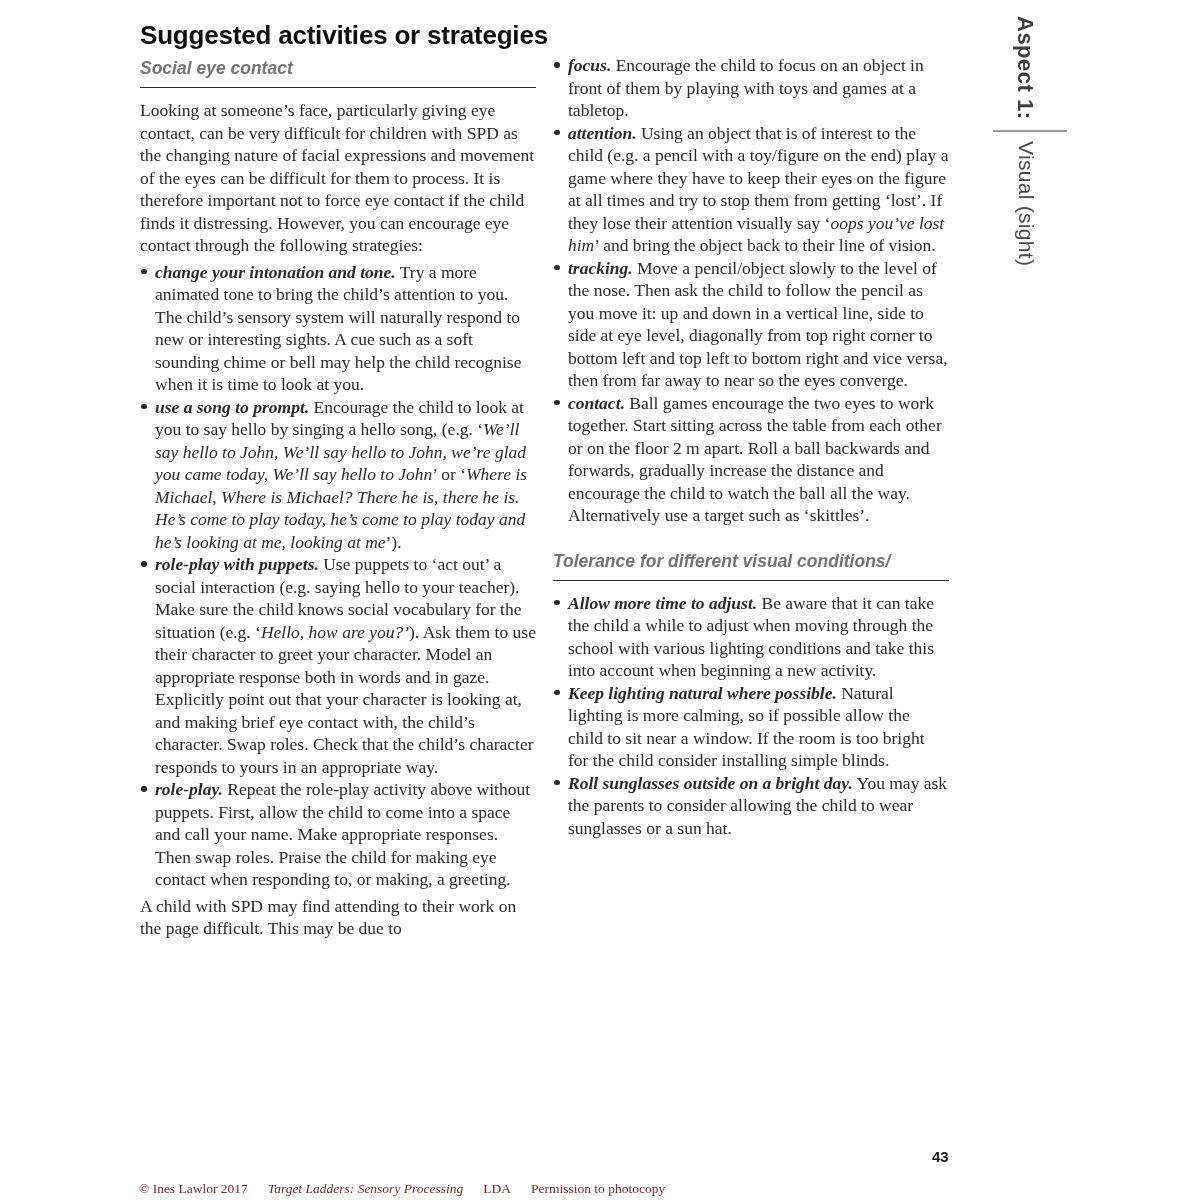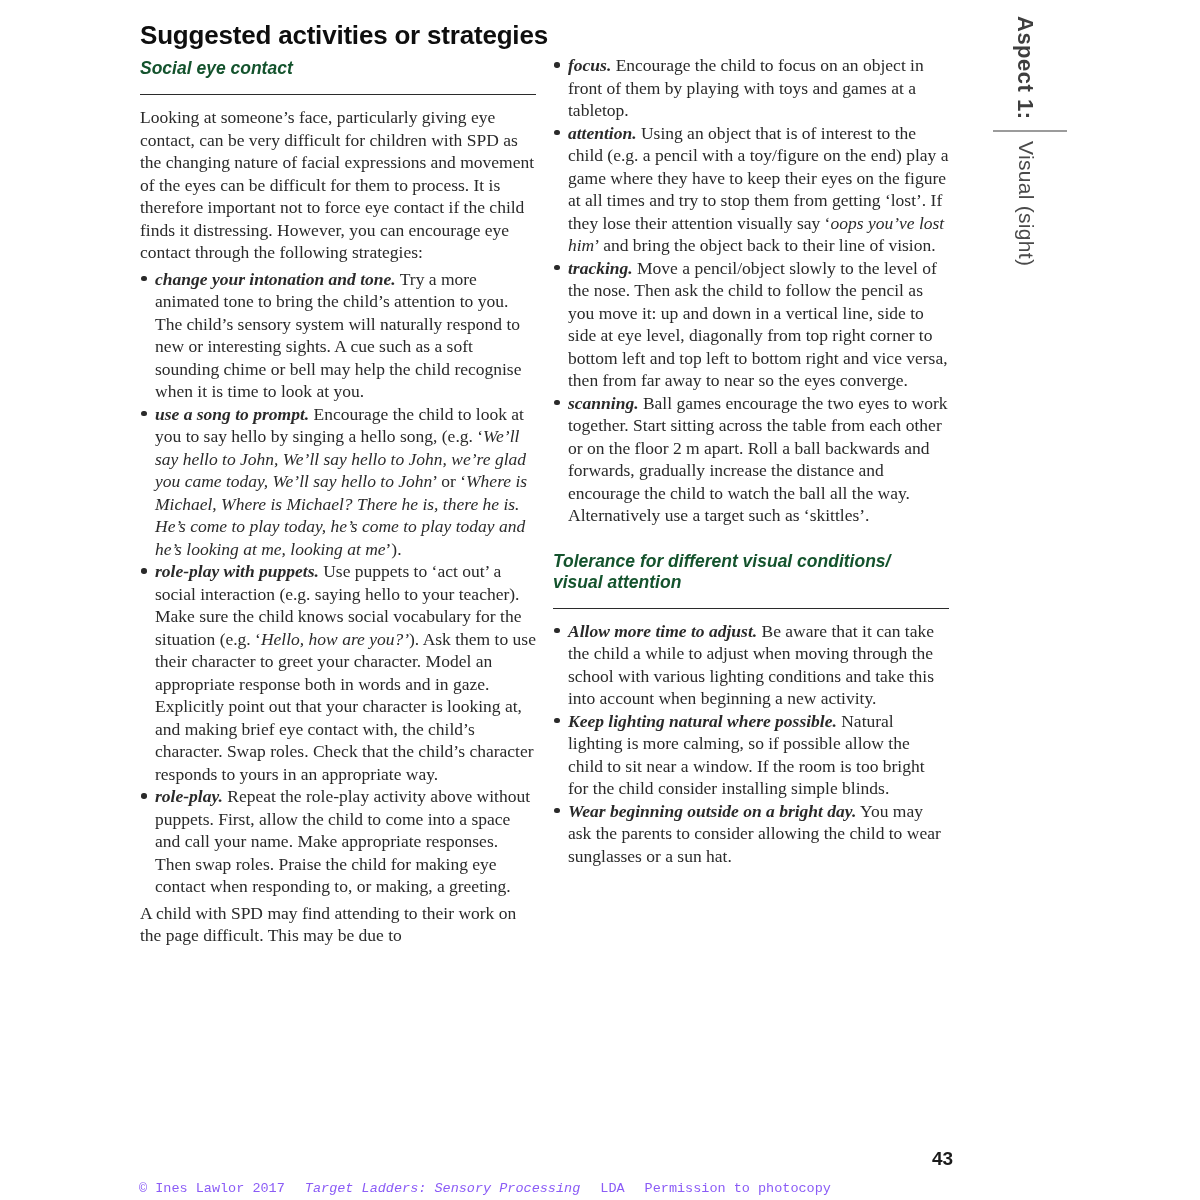--- a/index.html
+++ b/index.html
@@ -10,22 +10,22 @@
   .page-title{
     position:absolute;left:140px;top:3px;
     font-family:"Liberation Sans",sans-serif;font-weight:700;
     font-size:26px;color:#0e0e0e;letter-spacing:-0.2px;
   }
   .col{position:absolute;width:396px;font-size:17.5px;line-height:22.5px;}
   .col-left{left:140px;top:58px;}
   .col-right{left:553px;top:54px;}
   .sec-head{
     font-family:"Liberation Sans",sans-serif;font-style:italic;font-weight:700;
-    font-size:17.5px;line-height:21px;color:#14532d;
-    border-bottom:1.5px solid #2b2b2b;padding-bottom:15px;margin:24px 0 11px 0;
+    font-size:17.5px;line-height:21px;color:#737373;
+    border-bottom:1.5px solid #2b2b2b;padding-bottom:8px;margin:24px 0 11px 0;
   }
   .sec-head:first-child{margin-top:0;}
   .sec-head-line{display:block;}
   .body-para{margin:0 0 4px 0;}
   ul.bullets{list-style:none;margin:0 0 4px 0;padding:0;}
   ul.bullets li{position:relative;padding-left:15px;margin:0;}
   .dot{
     position:absolute;left:1px;top:8px;width:5.5px;height:5.5px;
     border-radius:50%;background:#2a2a2a;
   }
@@ -38,25 +38,25 @@
     color:#3e3e3e;letter-spacing:0.5px;
   }
   .aspect-divider{position:absolute;left:993px;top:130px;width:74px;height:2px;background:#9b9b9b;}
   .aspect-value{
     position:absolute;left:1014px;top:141px;writing-mode:vertical-rl;
     font-family:"Liberation Sans",sans-serif;font-weight:400;font-size:21px;
     color:#4a4a4a;letter-spacing:0.3px;
   }
   .page-number{
     position:absolute;left:932px;top:1148px;
-    font-family:"Liberation Sans",sans-serif;font-weight:600;font-size:19px;color:#1b1b1b;
+    font-family:"Liberation Sans",sans-serif;font-weight:600;font-size:15px;color:#1b1b1b;
   }
   .footer{
     position:absolute;left:139px;top:1181px;display:flex;gap:20px;
-    font-family:Liberation Mono, monospace;font-size:13.5px;color:#8b5cf6;white-space:nowrap;
+    font-family:Liberation Serif, serif;font-size:13.5px;color:#7f1d1d;white-space:nowrap;
   }
   .footer .i{font-style:italic;}
 </style>
 </head>
 <body>
 
 <h1 class="page-title">Suggested activities or strategies</h1>
 
 <div class="col col-left">
     <div class="sec-head">
@@ -69,30 +69,29 @@
       <li><span class="dot"></span><span class="b">role-play with puppets.</span><span> Use puppets to ‘act out’ a social interaction (e.g. saying hello to your teacher). Make sure the child knows social vocabulary for the situation (e.g. ‘</span><span class="i">Hello, how are you?’</span><span>). Ask them to use their character to greet your character. Model an appropriate response both in words and in gaze. Explicitly point out that your character is looking at, and making brief eye contact with, the child’s character. Swap roles. Check that the child’s character responds to yours in an appropriate way.</span></li>
       <li><span class="dot"></span><span class="b">role-play.</span><span> Repeat the role-play activity above without puppets. First, allow the child to come into a space and call your name. Make appropriate responses. Then swap roles. Praise the child for making eye contact when responding to, or making, a greeting.</span></li>
     </ul>
     <p class="body-para"><span>A child with SPD may find attending to their work on the page difficult. This may be due to</span></p>
   </div>
 <div class="col col-right">
     <ul class="bullets">
       <li><span class="dot"></span><span class="b">focus.</span><span> Encourage the child to focus on an object in front of them by playing with toys and games at a tabletop.</span></li>
       <li><span class="dot"></span><span class="b">attention.</span><span> Using an object that is of interest to the child (e.g. a pencil with a toy/figure on the end) play a game where they have to keep their eyes on the figure at all times and try to stop them from getting ‘lost’. If they lose their attention visually say ‘</span><span class="i">oops you’ve lost him</span><span>’ and bring the object back to their line of vision.</span></li>
       <li><span class="dot"></span><span class="b">tracking.</span><span> Move a pencil/object slowly to the level of the nose. Then ask the child to follow the pencil as you move it: up and down in a vertical line, side to side at eye level, diagonally from top right corner to bottom left and top left to bottom right and vice versa, then from far away to near so the eyes converge.</span></li>
-      <li><span class="dot"></span><span class="b">scanning.</span><span> Ball games encourage the two eyes to work together. Start sitting across the table from each other or on the floor 2 m apart. Roll a ball backwards and forwards, gradually increase the distance and encourage the child to watch the ball all the way. Alternatively use a target such as ‘skittles’.</span></li>
+      <li><span class="dot"></span><span class="b">contact.</span><span> Ball games encourage the two eyes to work together. Start sitting across the table from each other or on the floor 2 m apart. Roll a ball backwards and forwards, gradually increase the distance and encourage the child to watch the ball all the way. Alternatively use a target such as ‘skittles’.</span></li>
     </ul>
     <div class="sec-head">
       <span class="sec-head-line">Tolerance for different visual conditions/</span>
-      <span class="sec-head-line">visual attention</span>
     </div>
     <ul class="bullets">
       <li><span class="dot"></span><span class="b">Allow more time to adjust.</span><span> Be aware that it can take the child a while to adjust when moving through the school with various lighting conditions and take this into account when beginning a new activity.</span></li>
       <li><span class="dot"></span><span class="b">Keep lighting natural where possible.</span><span> Natural lighting is more calming, so if possible allow the child to sit near a window. If the room is too bright for the child consider installing simple blinds.</span></li>
-      <li><span class="dot"></span><span class="b">Wear beginning outside on a bright day.</span><span> You may ask the parents to consider allowing the child to wear sunglasses or a sun hat.</span></li>
+      <li><span class="dot"></span><span class="b">Roll sunglasses outside on a bright day.</span><span> You may ask the parents to consider allowing the child to wear sunglasses or a sun hat.</span></li>
     </ul>
   </div>
 
 <div class="aspect-label">Aspect 1:</div>
 <div class="aspect-divider"></div>
 <div class="aspect-value">Visual (sight)</div>
 
 <div class="page-number">43</div>
 
 <div class="footer">

